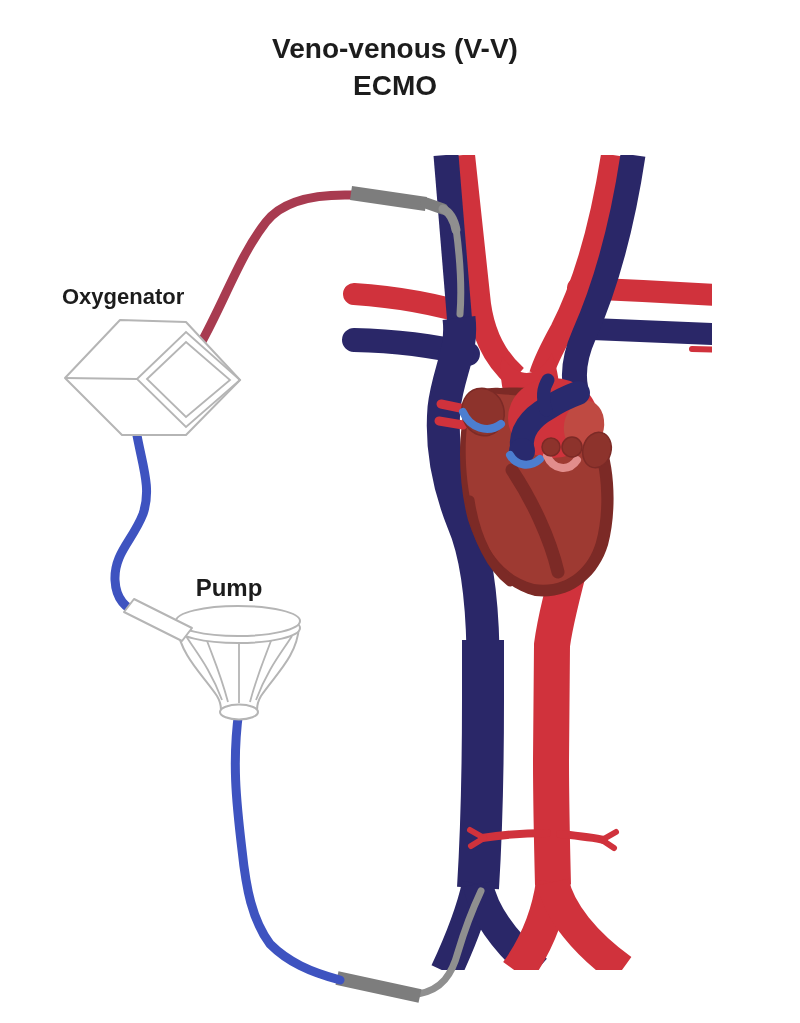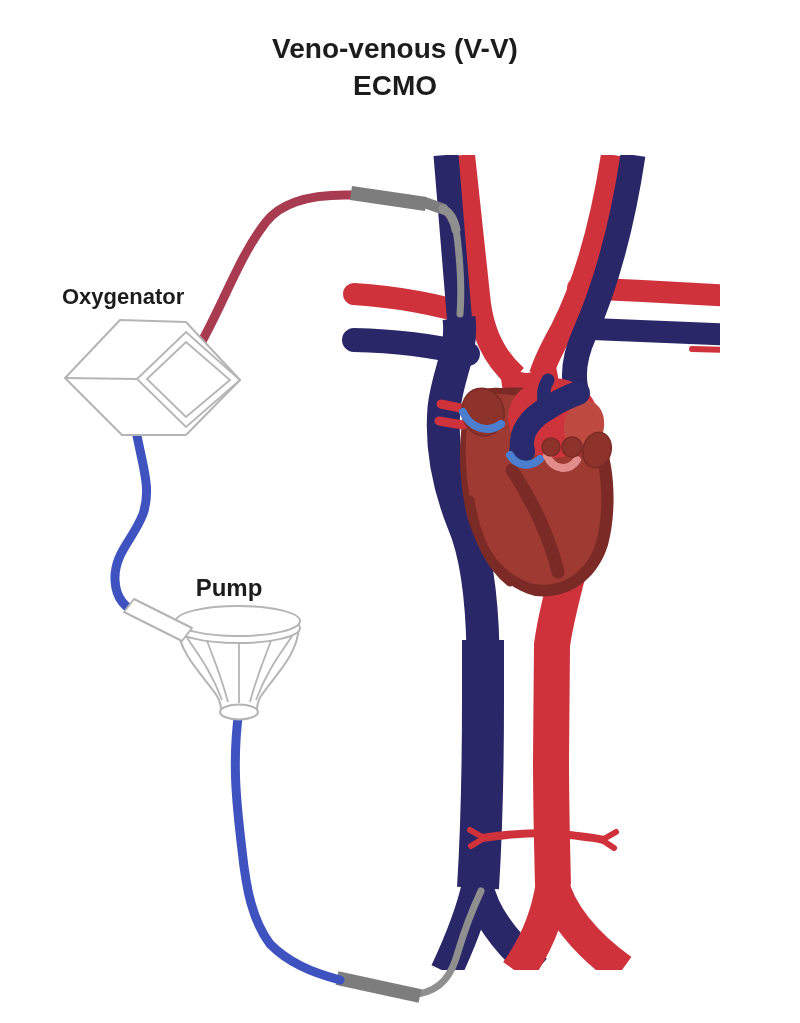--- a/index.html
+++ b/index.html
@@ -1,21 +1,20 @@
 <!DOCTYPE html>
 <html style="--background: #ffffff; --text: #1c1c1c; --artery-red: #d0323c; --vein-navy: #2a2768; --pa-navy: #292a6e; --heart-base: #7c2a26; --heart-inner: #9e3a32; --heart-bright: #cf333c; --heart-light: #bf4a42; --heart-knob: #8d332c; --valve-blue: #4c7ed0; --pulm-pink: #e28d8c; --return-tube: #a83b50; --drainage-tube: #3e53c0; --cannula-gray: #8f8f8f; --connector-gray: #7d7d7d; --device-stroke: #b5b5b5;"><head>
 <meta charset="utf-8">
 <style>
   html,body{margin:0;padding:0;background:#fff;}
   .canvas{
     position:relative;width:712px;height:1023px;
     background:var(--background,#ffffff);
     font-family:"Liberation Sans", sans-serif;
     overflow:hidden;
-    padding-left:8px;
   }
   svg{position:absolute;left:0;top:0;}
   
   .st-artery  {fill:none;stroke:var(--artery-red,#d0323c);}
   .fl-artery  {fill:var(--artery-red,#d0323c);}
   .st-vein    {fill:none;stroke:var(--vein-navy,#2a2768);}
   .st-pa      {fill:none;stroke:var(--pa-navy,#292a6e);}
   .fl-pa      {fill:var(--pa-navy,#292a6e);}
   .fl-heart-base  {fill:var(--heart-base,#7c2a26);}
   .fl-heart-inner {fill:var(--heart-inner,#9e3a32);}

